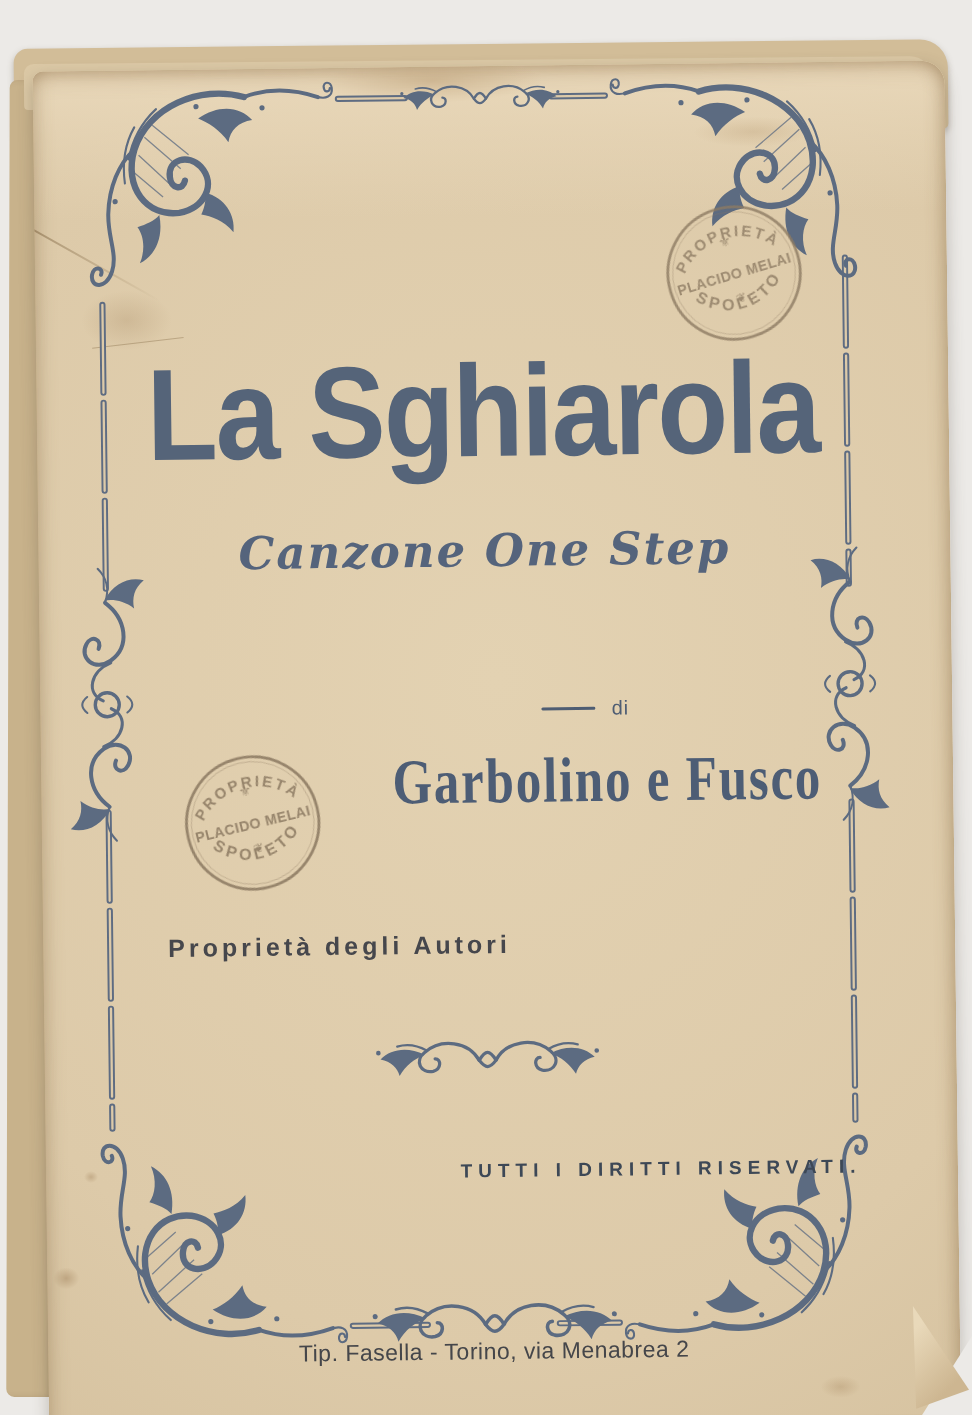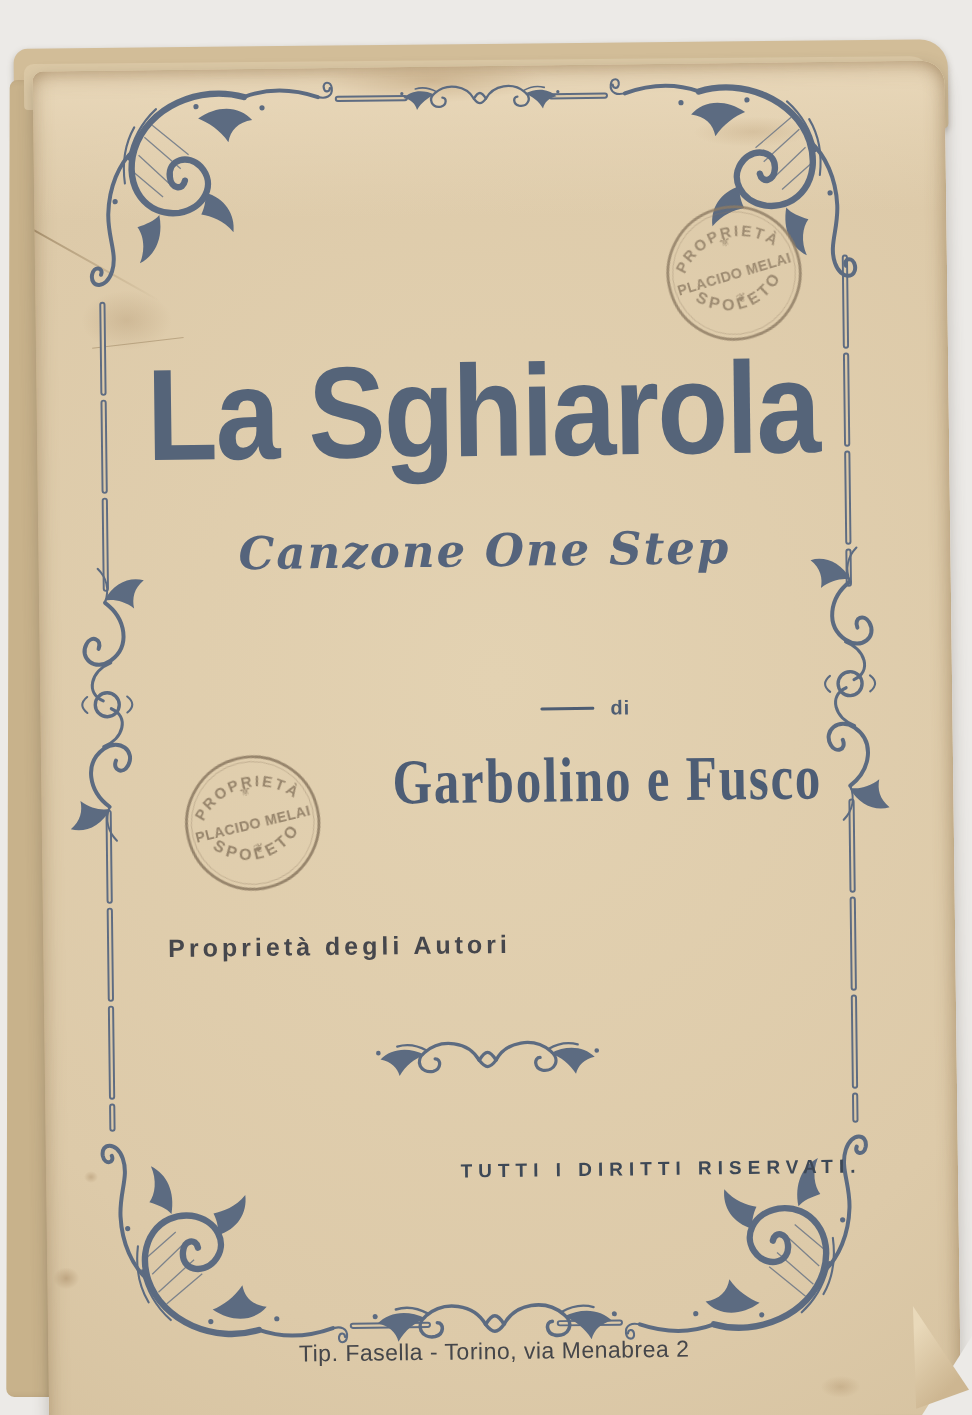--- a/index.html
+++ b/index.html
@@ -50,21 +50,21 @@
   .od{fill:#5c6b81;}
   
   .txt{position:absolute;color:#556479;}
   .title{left:0;right:0;top:336px;text-align:center;font-weight:bold;font-size:116px;
          letter-spacing:-2px;transform:scaleY(1.12);transform-origin:50% 0;color:#556479;}
   .subtitle{left:0;right:0;top:524px;text-align:center;font-family:"DejaVu Serif",serif;
             font-style:italic;font-weight:bold;font-size:45px;letter-spacing:2px;color:#55647c;}
   .di-row{left:468px;top:698px;width:250px;display:flex;align-items:center;justify-content:center;gap:16px;}
   .di-dash{height:2.6px;background:#4e5d73;border-radius:2px;}
   .di-dash.l{width:54px;}　.di-dash.r{width:74px;}
-  .di-word{font-weight:bold;font-size:20px;letter-spacing:1px;color:#4e5d73;}
+  .di-word{font-weight:normal;font-size:20px;letter-spacing:1px;color:#4e5d73;}
   .authors{left:240px;right:0;top:744px;text-align:center;font-family:"Liberation Serif",serif;
            font-weight:bold;font-size:58px;letter-spacing:2px;transform:scale(.88,1.1);
            transform-origin:50% 0;color:#4d5d75;}
   .ownership{left:165px;top:930px;font-weight:bold;font-size:25px;letter-spacing:4px;color:#46474c;}
   .rights{left:338px;right:0;top:1160px;text-align:center;font-weight:bold;font-size:19px;
           letter-spacing:6px;color:#3d4856;}
   .imprint{left:0;right:0;top:1338px;text-align:center;font-size:23px;letter-spacing:.5px;color:#45464a;}
   
   .stamp{position:absolute;width:170px;height:170px;color:#8d7b63;filter:blur(.6px);}
   .stamp text{font-family:"Liberation Sans",sans-serif;fill:currentColor;}

